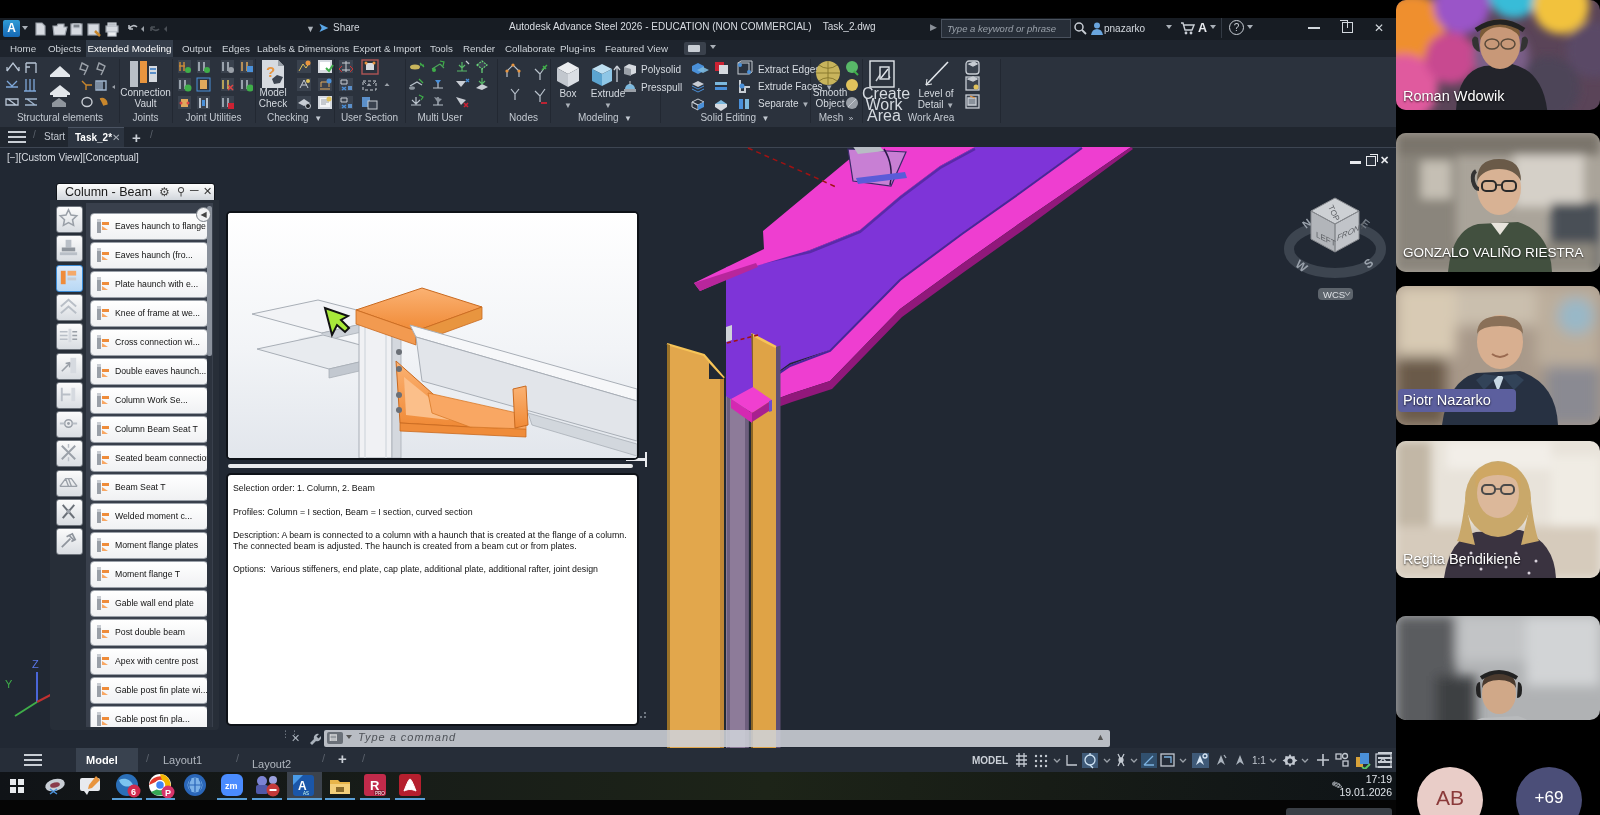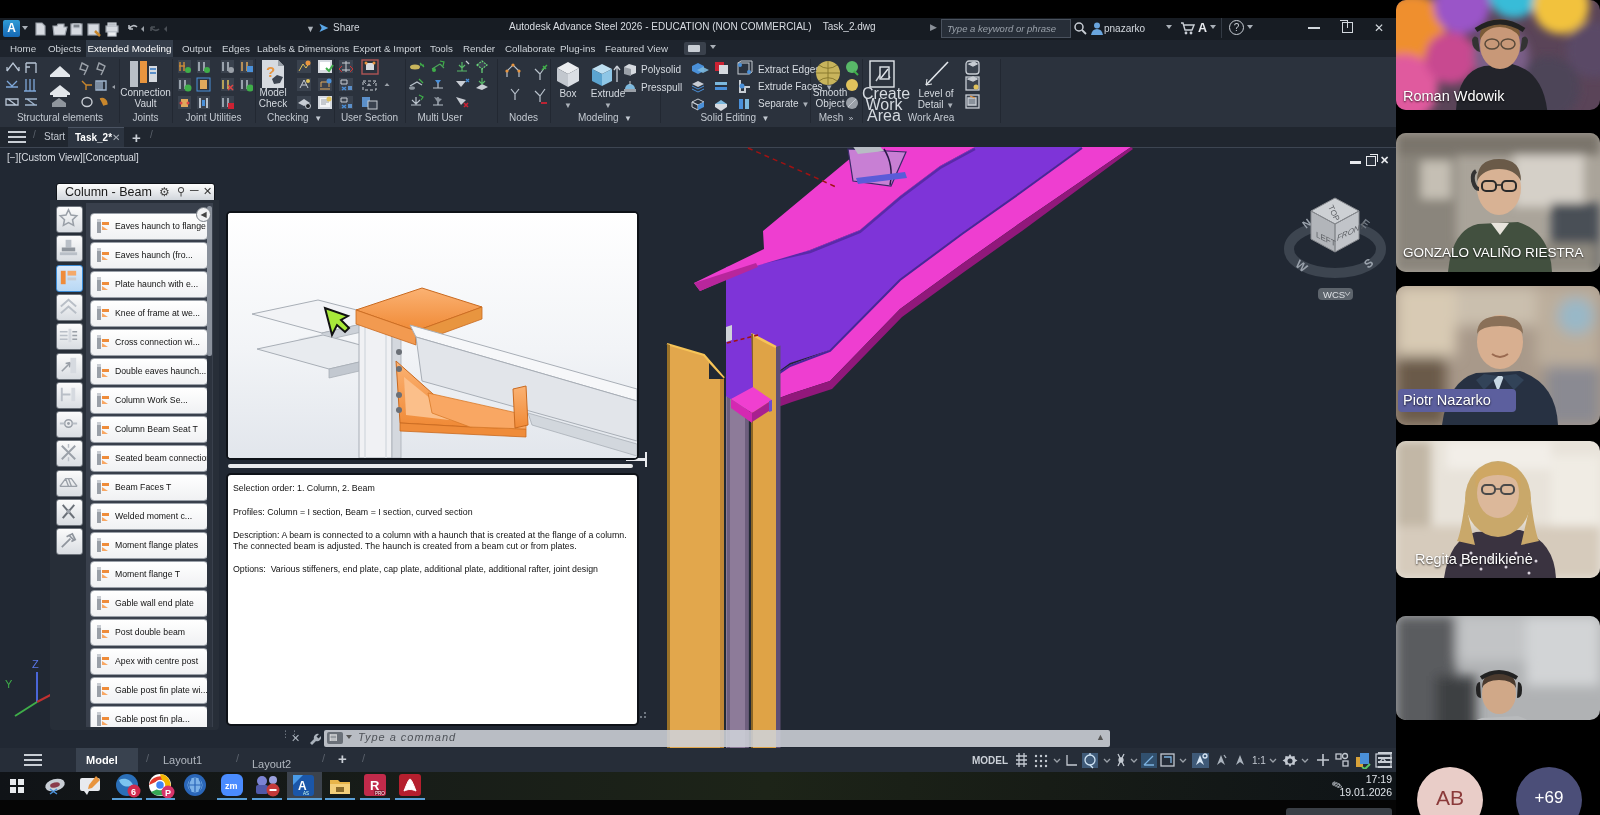--- a/index.html
+++ b/index.html
@@ -736,21 +736,21 @@
           </svg>
           <span class="tx">Seated beam connection</span>
         </div>
       <div class="pitem" style="left:4px;top:270.9px;">
           <svg class="ic" viewBox="0 0 16 16">
             <rect x="2" y="1" width="4" height="14" fill="#9aa0a8"></rect>
             <rect x="2" y="1" width="4" height="3" fill="#c8ccd2"></rect>
             <path d="M7,4 h7 v3 h-7 z" fill="#ef8c3a"></path>
             <path d="M7,8 l6,4 h-6 z" fill="#f9a763"></path>
           </svg>
-          <span class="tx">Beam Faces T</span>
+          <span class="tx">Beam Seat T</span>
         </div>
       <div class="pitem" style="left:4px;top:300.0px;">
           <svg class="ic" viewBox="0 0 16 16">
             <rect x="2" y="1" width="4" height="14" fill="#9aa0a8"></rect>
             <rect x="2" y="1" width="4" height="3" fill="#c8ccd2"></rect>
             <path d="M7,5 h7 v3 h-7 z" fill="#ef8c3a"></path>
             <path d="M7,9 l6,4 h-6 z" fill="#f9a763"></path>
           </svg>
           <span class="tx">Welded moment c...</span>
         </div>
@@ -1171,21 +1171,21 @@
           <ellipse cx="102" cy="58" rx="33" ry="38" fill="#c9a86a"></ellipse>
           <path d="M69,60 q-4,32 -8,40 l18,4 z" fill="#c9a86a"></path>
           <path d="M135,60 q4,32 8,40 l-18,4 z" fill="#c9a86a"></path>
           <ellipse cx="102" cy="52" rx="21" ry="25" fill="#dcb89a"></ellipse>
           <path d="M80,48 q-4,-26 22,-26 q26,0 22,26 q-2,-14 -22,-14 q-20,0 -22,14" fill="#cfa763"></path>
           <rect x="86" y="44" width="13" height="9" rx="4" fill="none" stroke="#4a4a4a" stroke-width="2"></rect>
           <rect x="105" y="44" width="13" height="9" rx="4" fill="none" stroke="#4a4a4a" stroke-width="2"></rect>
           <path d="M99,48 h6" stroke="#4a4a4a" stroke-width="1.5"></path>
         </g>
       </svg>
-      <div class="tname" style="top:110px;margin-left:12px;">Regita Bendikienė</div>
+      <div class="tname" style="top:110px;">Regita Bendikienė</div>
     </div>
 
     <div class="tile" style="top:616px;height:104px;text-align:center;">
       <svg width="204" height="140" viewBox="0 0 204 140">
         <defs>
             <filter id="b5" x="-30%" y="-30%" width="160%" height="160%">
               <feGaussianBlur stdDeviation="6"></feGaussianBlur>
             </filter>
           </defs>
         <rect width="204" height="140" fill="#b0b2b4"></rect>

